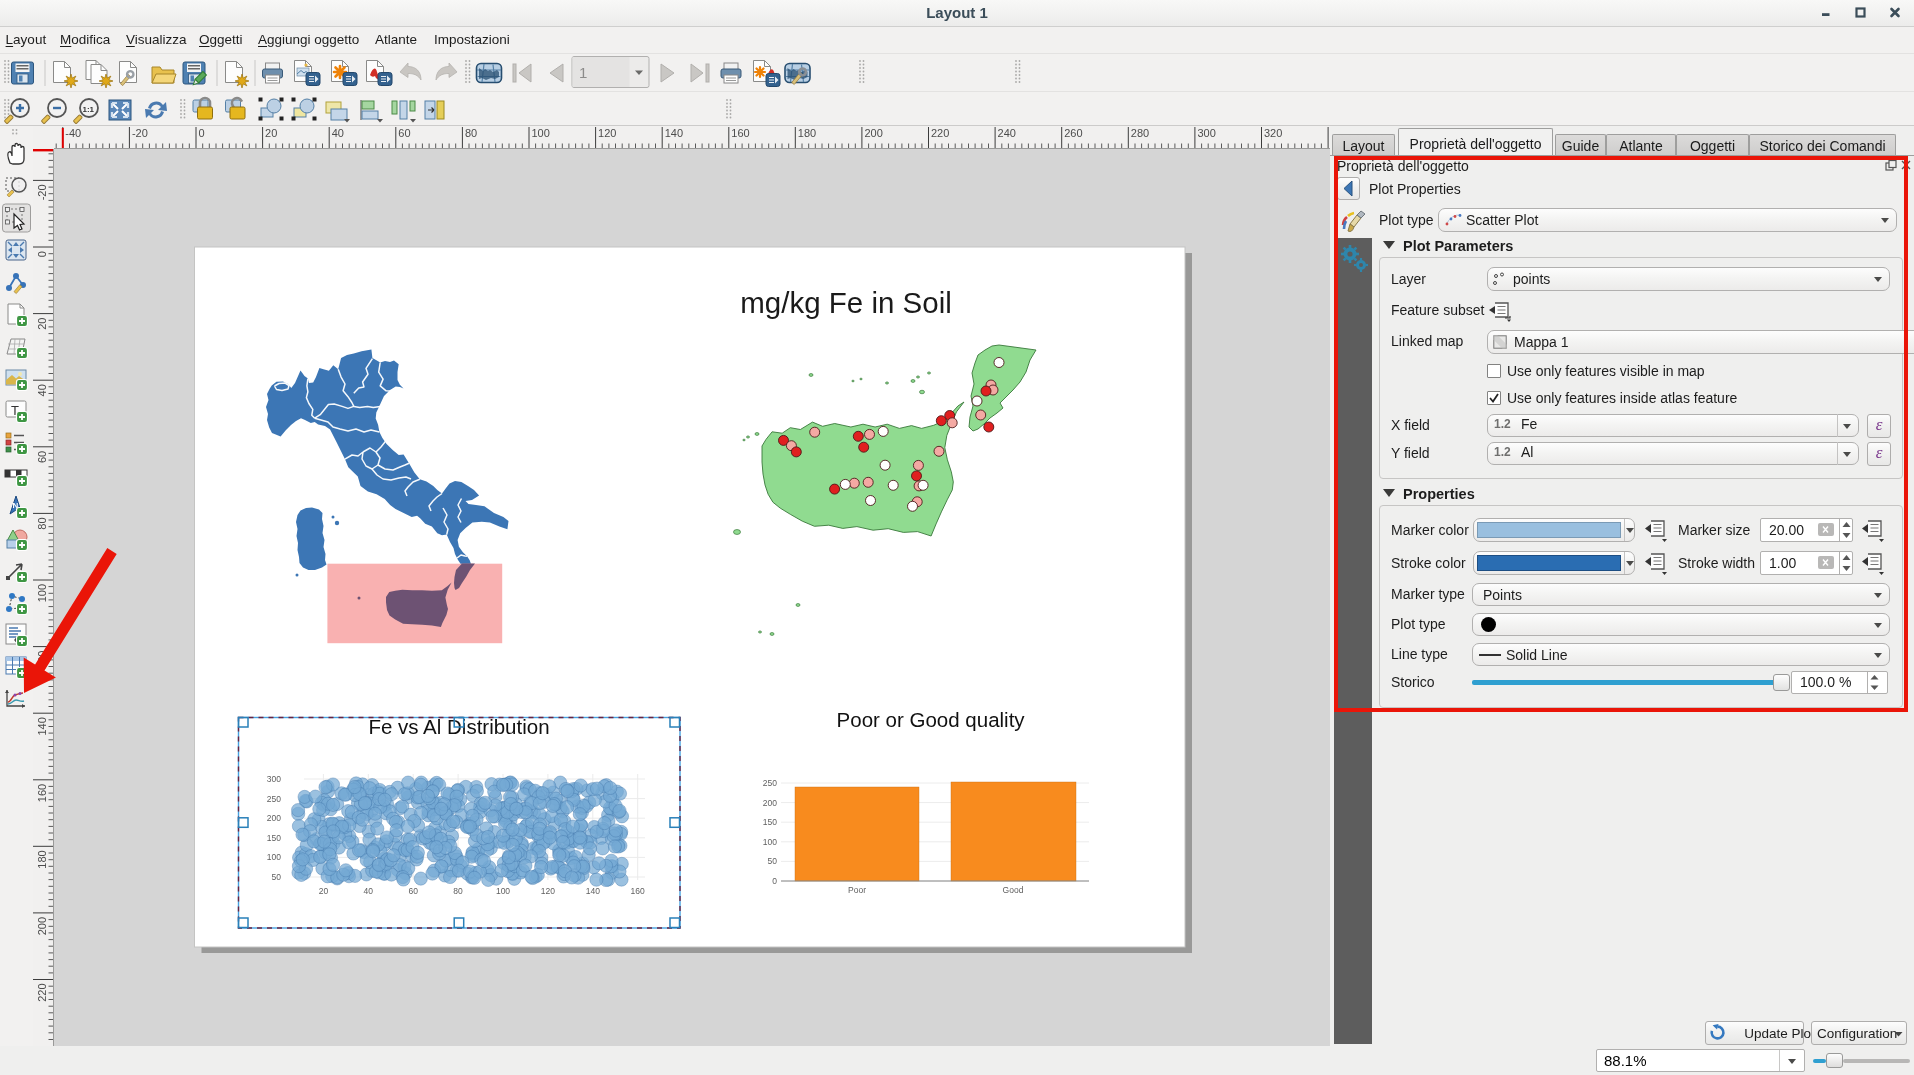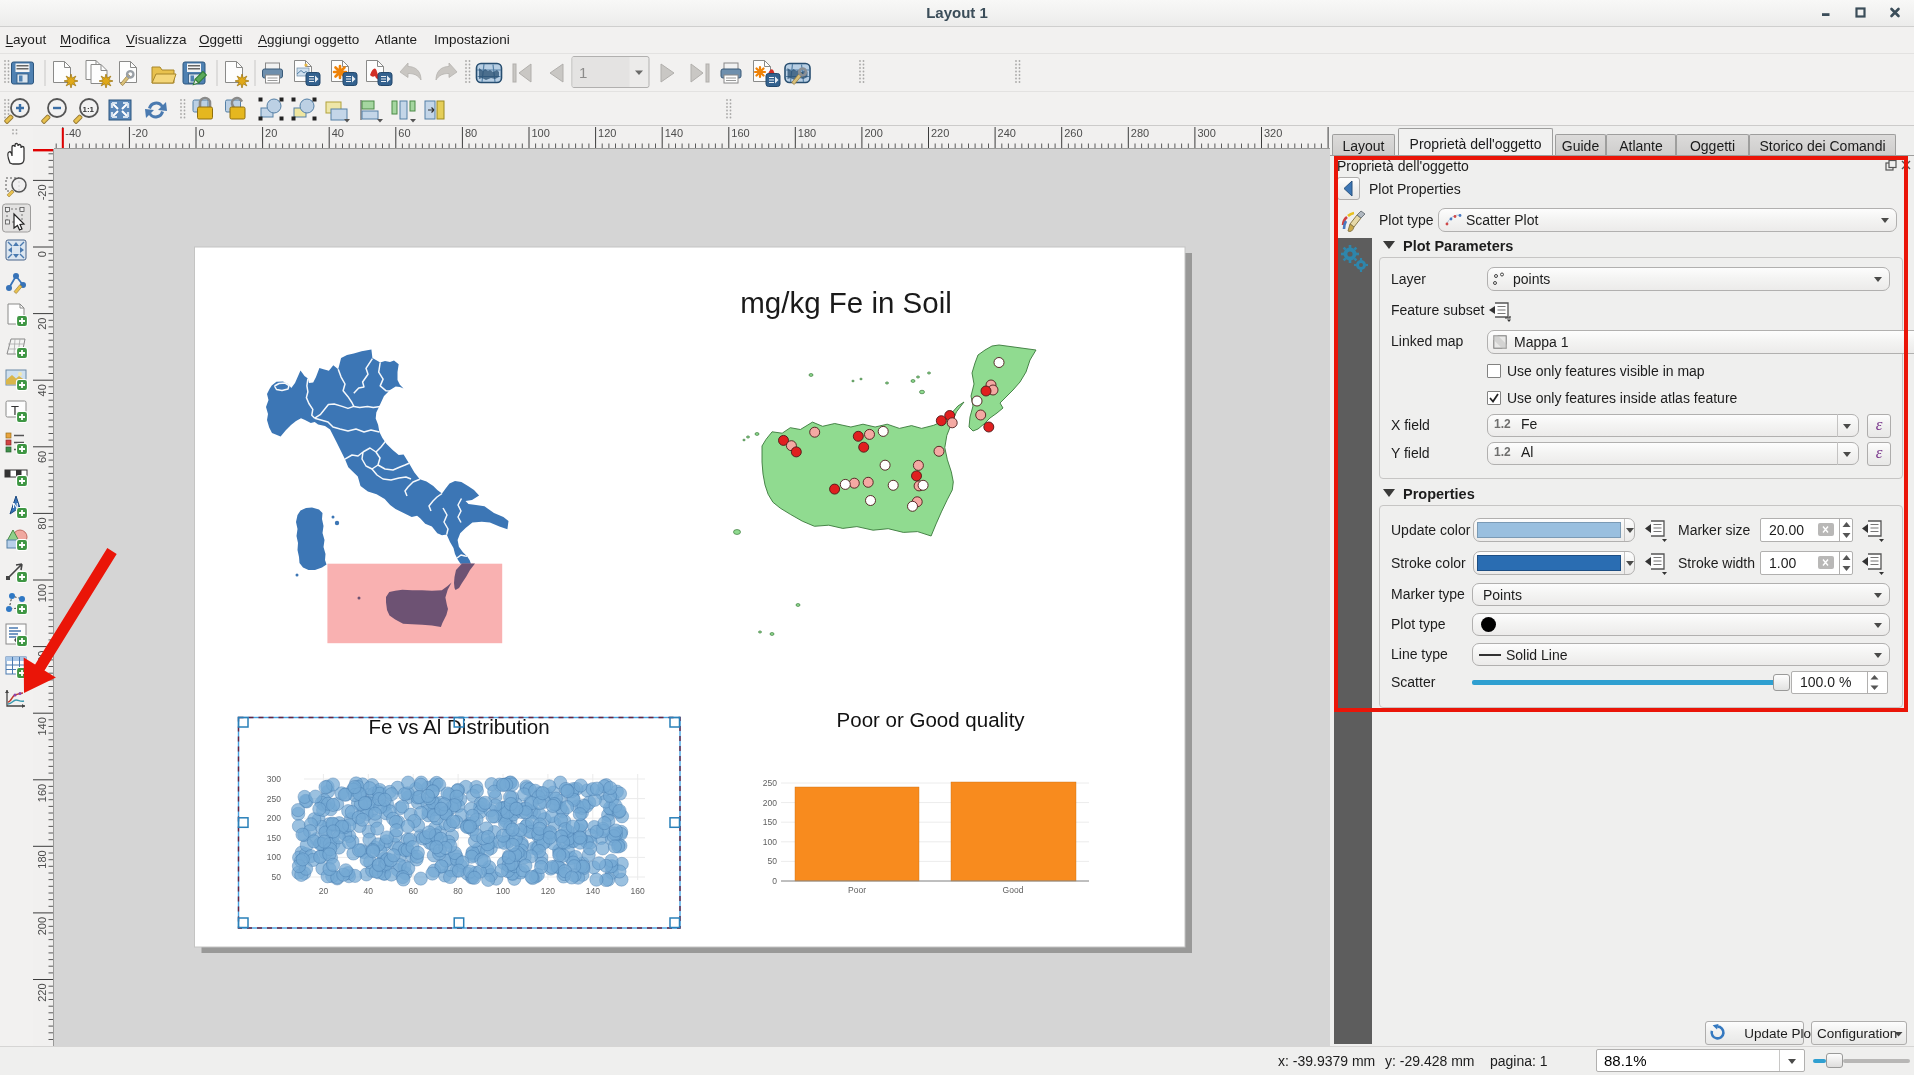--- a/index.html
+++ b/index.html
@@ -1677,21 +1677,21 @@
       <span class="cartxt" style="left:0px"></span>
       <span class="carr"></span>
     </div>
     <div class="plabel" style="left:1494px;top:445px;color:#6f6f6e;font-size:12px;font-weight:bold">1.2</div>
     <div class="plabel" style="left:1521px;top:444px">Al</div>
     <div class="abs" style="left:1837px;top:442px;width:1px;height:23px;background:#c4c3c2"></div>
     <div class="btn" style="left:1867px;top:442px;width:24px;height:24px;color:#7d3c8f;font-size:17px;font-family:'Liberation Serif',serif"><i>ε</i></div>
     <div class="tri" style="left:1383px;top:489px"></div>
     <div class="hdr" style="left:1403px;top:486px">Properties</div>
     <div class="gbox" style="left:1379px;top:505px;width:524px;height:203px"></div>
-    <div class="plabel" style="left:1391px;top:522px">Update color</div>
+    <div class="plabel" style="left:1391px;top:522px">Marker color</div>
     <div class="combo" style="left:1473px;top:518px;width:162px;height:24px"></div>
     <div class="abs" style="left:1477px;top:522px;width:144px;height:16px;background:#99bfdf;border:1px solid #7a9ab5"></div>
     <div class="abs" style="left:1624px;top:519px;width:1px;height:22px;background:#c4c3c2"></div>
     <span class="carr" style="left:1626px;top:530px;position:absolute"></span>
     <svg class="abs ddicon" style="left:1643px;top:519px" width="26" height="24" viewBox="0 0 26 24">
       <path d="M8 2 h13 v15 h-13" fill="#fdfdfd" stroke="#555" stroke-width="1.3"></path>
       <path d="M10.5 5.5 h8 M10.5 9 h8 M10.5 12.5 h8" stroke="#777" stroke-width="1.2"></path>
       <path d="M8 5 L2 9.5 L8 14 Z" fill="#333"></path>
       <path d="M19 20 l5 0 -2.5 3 z" fill="#333"></path>
     </svg>
@@ -1754,46 +1754,41 @@
       <span class="cartxt" style="left:10px"></span>
       <span class="carr"></span>
     </div>
     <div class="abs" style="left:1481px;top:617px;width:15px;height:15px;border-radius:50%;background:#000"></div>
     <div class="plabel" style="left:1391px;top:646px">Line type</div>
     <div class="combo" style="left:1472px;top:643px;width:418px;height:23px">
       <span class="cartxt" style="left:33px">Solid Line</span>
       <span class="carr"></span>
     </div>
     <div class="abs" style="left:1479px;top:653.5px;width:22px;height:2px;background:#333"></div>
-    <div class="plabel" style="left:1391px;top:674px">Scatter</div>
+    <div class="plabel" style="left:1391px;top:674px">Storico</div>
     <div class="abs" style="left:1472px;top:680px;width:313px;height:5px;background:#2f9fd0;border-radius:2px"></div>
     <div class="abs" style="left:1773px;top:674px;width:17px;height:17px;background:linear-gradient(#fdfdfd,#e2e2e1);border:1px solid #9a9a99;border-radius:3px"></div>
     <div class="spin" style="left:1791px;top:671px;width:97px;height:23px">
       <span style="position:absolute;left:8px;top:2px">100.0 %</span>
     </div>
     <div class="abs" style="left:1867px;top:671px;width:1px;height:23px;background:#b1b0af"></div>
     <svg class="abs" style="left:1868px;top:671px" width="13" height="23">
       <path d="M6.5 4 l4 4.5 h-8 z" fill="#555"></path>
       <path d="M6.5 19 l4 -4.5 h-8 z" fill="#555"></path>
     </svg>
     <div class="abs" style="left:1334px;top:156px;width:574px;height:556px;border:4px solid #ea1508"></div>
     <div class="btn" style="left:1705px;top:1021px;width:99px;height:24px;text-align:center;font-size:13.5px"><span style="position:relative;top:4px;left:25px">Update Plot</span></div>
     <svg class="abs" style="left:1709px;top:1024px" width="17" height="17" viewBox="0 0 17 17">
       <path d="M8.5 2.6 A 5.9 5.9 0 1 1 2.9 6.8" fill="none" stroke="#3579c0" stroke-width="2.6"></path>
       <path d="M9.5 0 L3.6 1.2 L8 5.4 Z" fill="#3579c0"></path>
     </svg>
     <div class="btn" style="left:1811px;top:1021px;width:96px;height:24px;text-align:left;font-size:13.5px"><span style="position:relative;top:4px;left:5px">Configuration</span></div>
     <svg class="abs" style="left:1894px;top:1031px" width="9" height="7">
       <path d="M0.5 1 l4 4.5 4 -4.5z" fill="#444"></path>
     </svg>
-    <div id="statusbar" class="abs">
-      <span class="abs" style="left:1278px;top:6px">x: -39.9379 mm</span>
-      <span class="abs" style="left:1385px;top:6px">y: -29.428 mm</span>
-      <span class="abs" style="left:1490px;top:6px">pagina: 1</span>
-    </div>
     <div class="abs" style="left:1596px;top:1049px;width:209px;height:23px;background:#fff;border:1px solid #b1b0af;border-radius:2px;font-size:15px">
       <span style="position:absolute;left:7px;top:2px">88.1%</span>
       <span class="carr" style="right:8px;top:11px"></span>
       <span class="abs" style="right:24px;top:0;width:1px;height:21px;background:#c8c7c6"></span>
     </div>
     <div class="abs" style="left:1813px;top:1059px;width:13px;height:4px;background:#2f9fd0;border-radius:2px"></div>
     <div class="abs" style="left:1843px;top:1059px;width:67px;height:4px;background:#b8b7b6;border-radius:2px"></div>
     <div class="abs" style="left:1826px;top:1053px;width:17px;height:15px;background:linear-gradient(#fdfdfd,#dedddc);border:1px solid #9a9a99;border-radius:3px"></div>
   </div>
 </body></html>

